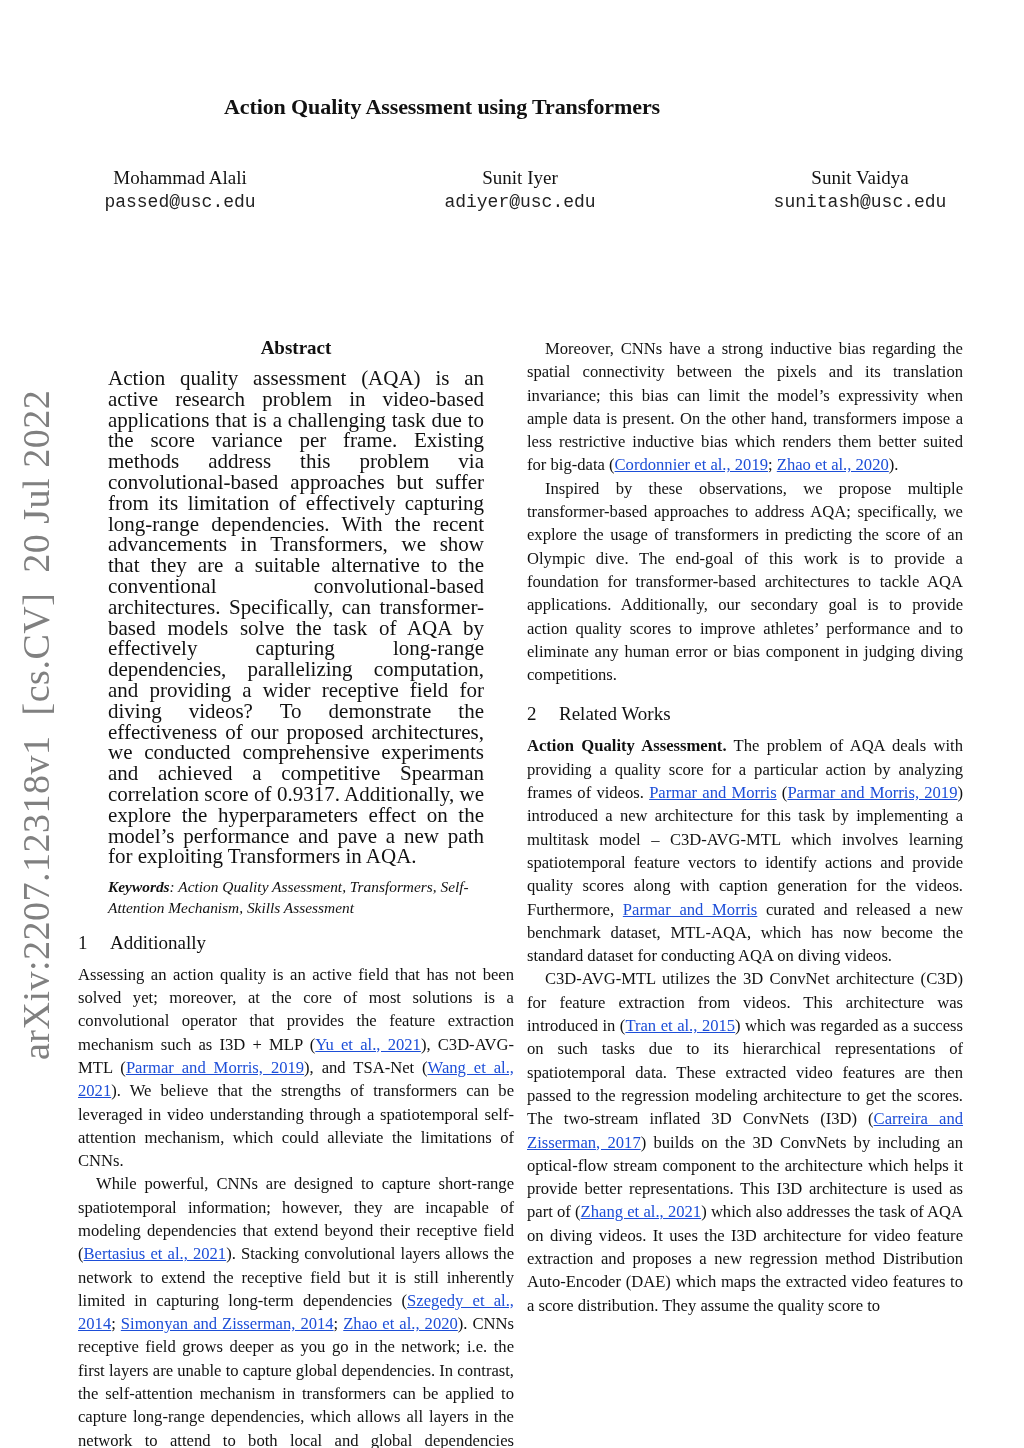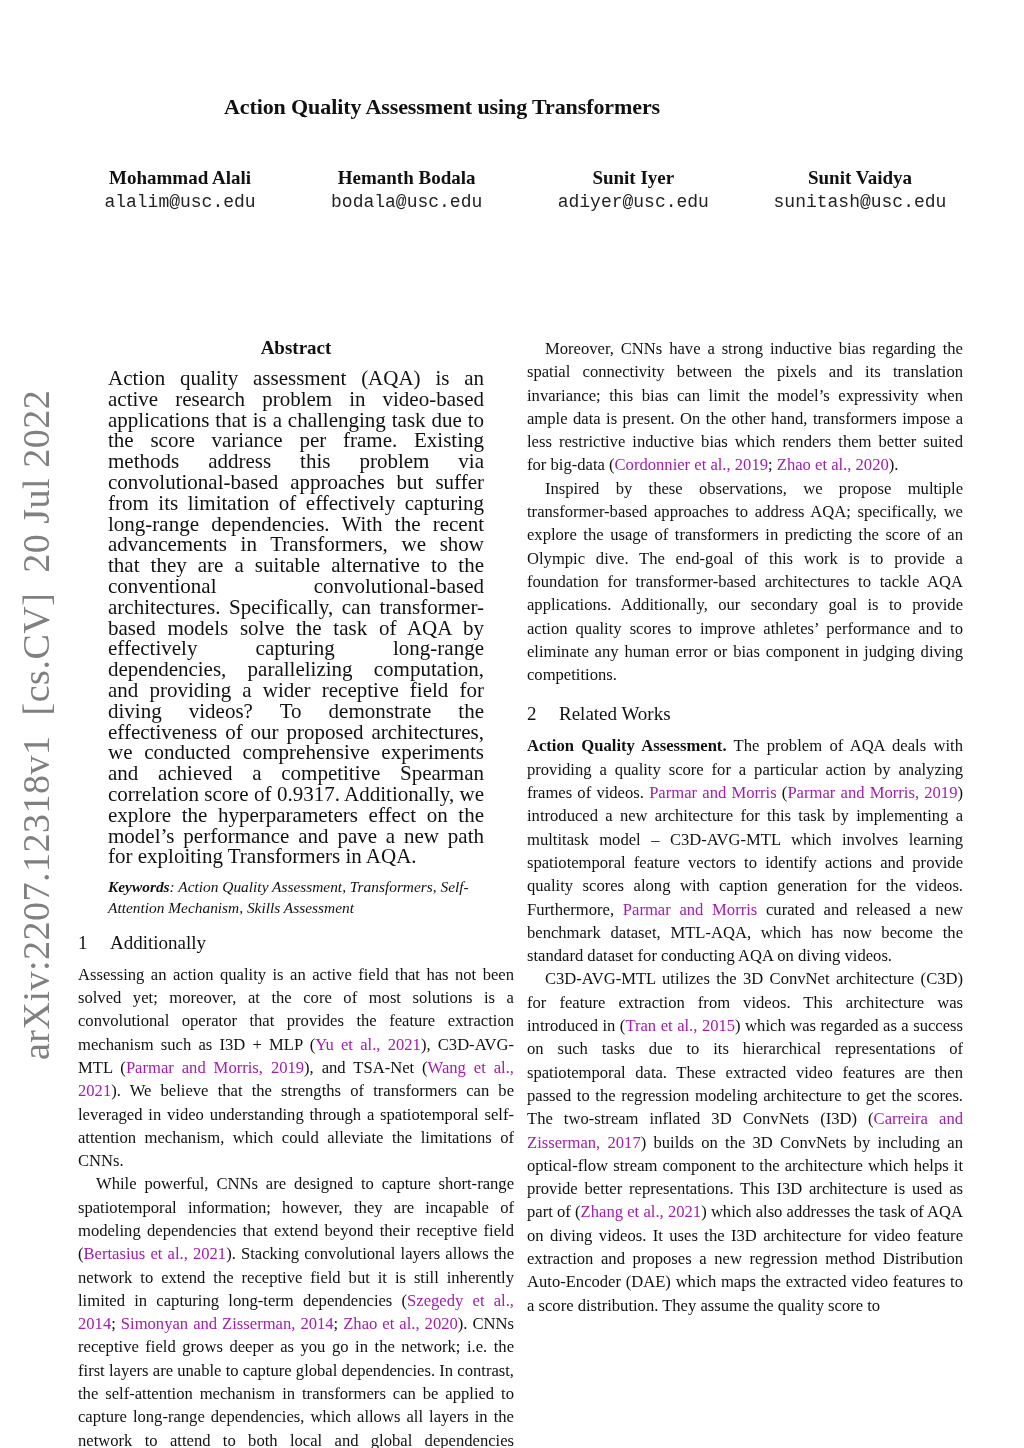--- a/index.html
+++ b/index.html
@@ -10,21 +10,21 @@
   }
   .title {
     position: absolute; top: 70px; left: 0; width: 884px; text-align: center;
     font-size: 22px; font-weight: bold; letter-spacing: -0.1px; margin-top: 24px;
   }
   .authors {
     position: absolute; top: 166px; left: 70px; width: 900px;
     display: flex; justify-content: space-between;
   }
   .author { text-align: center; width: 220px; }
-  .author-name { font-weight: bold; font-size: 19px; line-height: 24px; }
+  .author-name { font-weight: normal; font-size: 19px; line-height: 24px; }
   .author-email { font-family: "Liberation Mono", "DejaVu Sans Mono", monospace; font-size: 18px; line-height: 24px; color: #222; }
 
   .arxiv-stamp {
     position: absolute; left: 14px; top: 1060px;
     transform-origin: 0 0; transform: rotate(-90deg);
     font-size: 38px; color: #808080; white-space: pre; letter-spacing: 0.5px;
     font-family: "Liberation Serif", "DejaVu Serif", serif;
   }
 
   .col { position: absolute; text-align: justify; hyphens: auto; }
@@ -36,36 +36,32 @@
     margin: 0 30px; font-size: 21px; line-height: 20.8px;
   }
   .keywords { margin: 10px 30px 0 30px; font-size: 15.4px; line-height: 20.8px; font-style: italic; text-align: left; }
   .keywords b { }
 
   .section-head { font-weight: normal; font-size: 19px; line-height: 24px; margin: 12px 0 8px 0; }
   .section-head .num { display: inline-block; width: 32px; }
 
   p.body { margin: 0; font-size: 16.6px; line-height: 23.3px; }
   p.indent { text-indent: 18px; }
-  .cite { color: #a21caf; }
+  .cite { color: #1d4ed8; text-decoration: underline; }
   .run-in { font-weight: bold; }
 </style>
 </head>
 <body>
 
 <div class="title">Action Quality Assessment using Transformers</div>
 
 <div class="authors">
   <div class="author">
     <div class="author-name">Mohammad Alali</div>
-    <div class="author-email">alalim@usc.edu</div>
-  </div>
-  <div class="author">
-    <div class="author-name">Hemanth Bodala</div>
-    <div class="author-email">bodala@usc.edu</div>
+    <div class="author-email">passed@usc.edu</div>
   </div>
   <div class="author">
     <div class="author-name">Sunit Iyer</div>
     <div class="author-email">adiyer@usc.edu</div>
   </div>
   <div class="author">
     <div class="author-name">Sunit Vaidya</div>
     <div class="author-email">sunitash@usc.edu</div>
   </div>
 </div>

